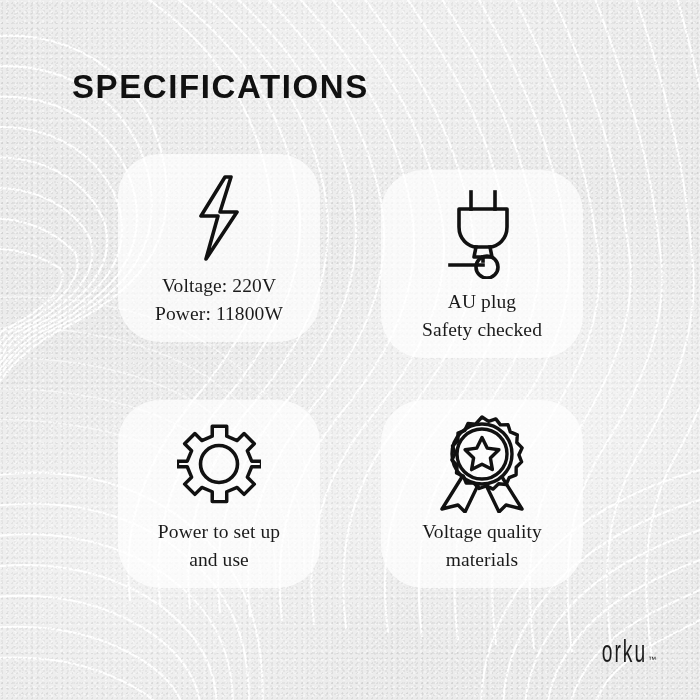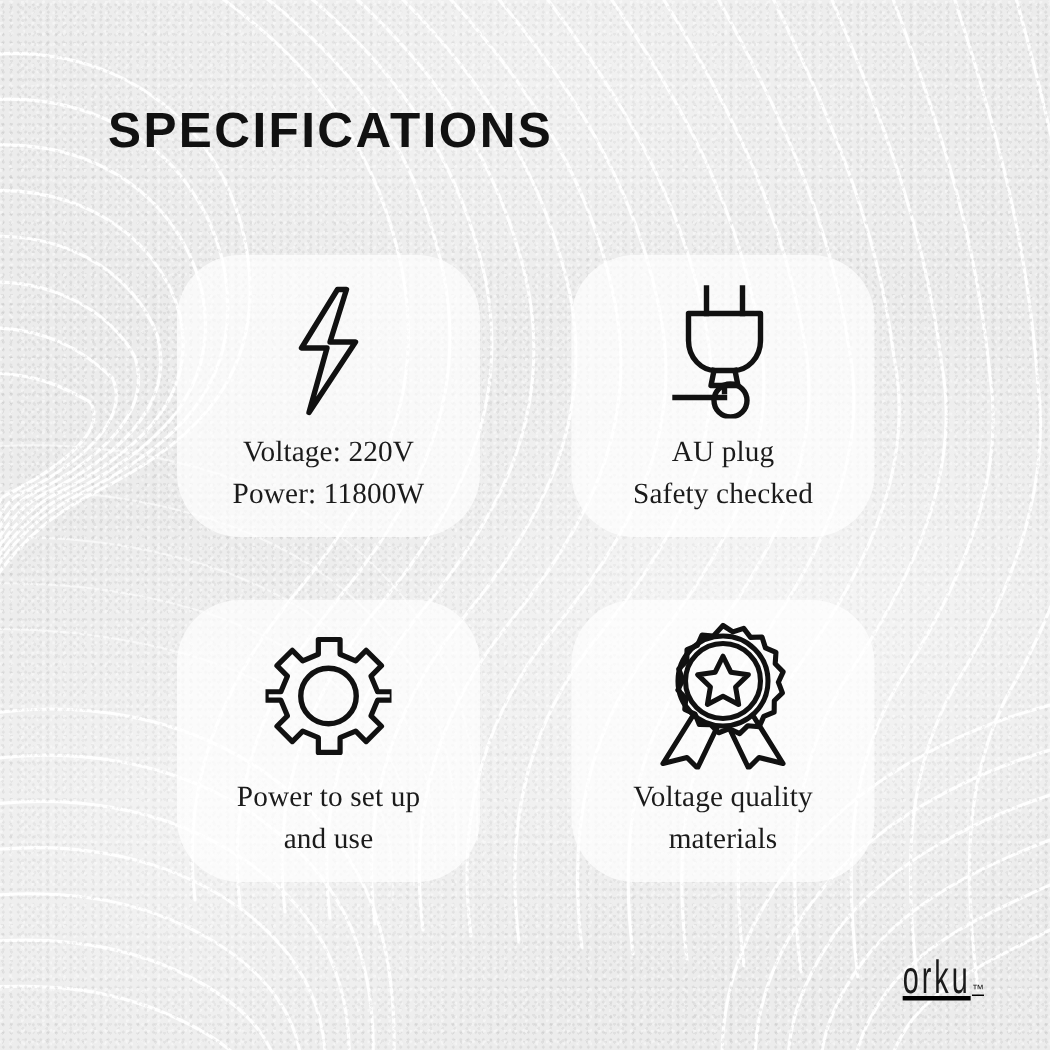--- a/index.html
+++ b/index.html
@@ -82,21 +82,21 @@
     position: absolute;
     width: 202px;
     height: 188px;
     border-radius: 42px;
     background: rgba(255,255,255,.70);
     display: flex;
     flex-direction: column;
     align-items: center;
     justify-content: flex-start;
   }
-  #card-voltage  { left: 118px; top: 170px; }
+  #card-voltage  { left: 118px; top: 154px; }
   #card-plug     { left: 381px; top: 170px; }
   #card-setup    { left: 118px; top: 400px; }
   #card-quality  { left: 381px; top: 400px; }
 
   .card-icon {
     height: 96px;
     display: flex;
     align-items: center;
     justify-content: center;
     margin-top: 16px;
@@ -114,21 +114,20 @@
     white-space: pre-line;
   }
 
   
   #brand-logo {
     position: absolute;
     right: 44px;
     bottom: 33px;
     display: flex;
     align-items: flex-end;
-    text-decoration: underline;
   }
   #brand-wordmark {
     font-family: "Liberation Sans", sans-serif;
     font-size: 31px;
     font-weight: 400;
     color: #1a1a1a;
     letter-spacing: 3.2px;
     transform: scaleX(.62);
     transform-origin: right bottom;
     line-height: 1;

